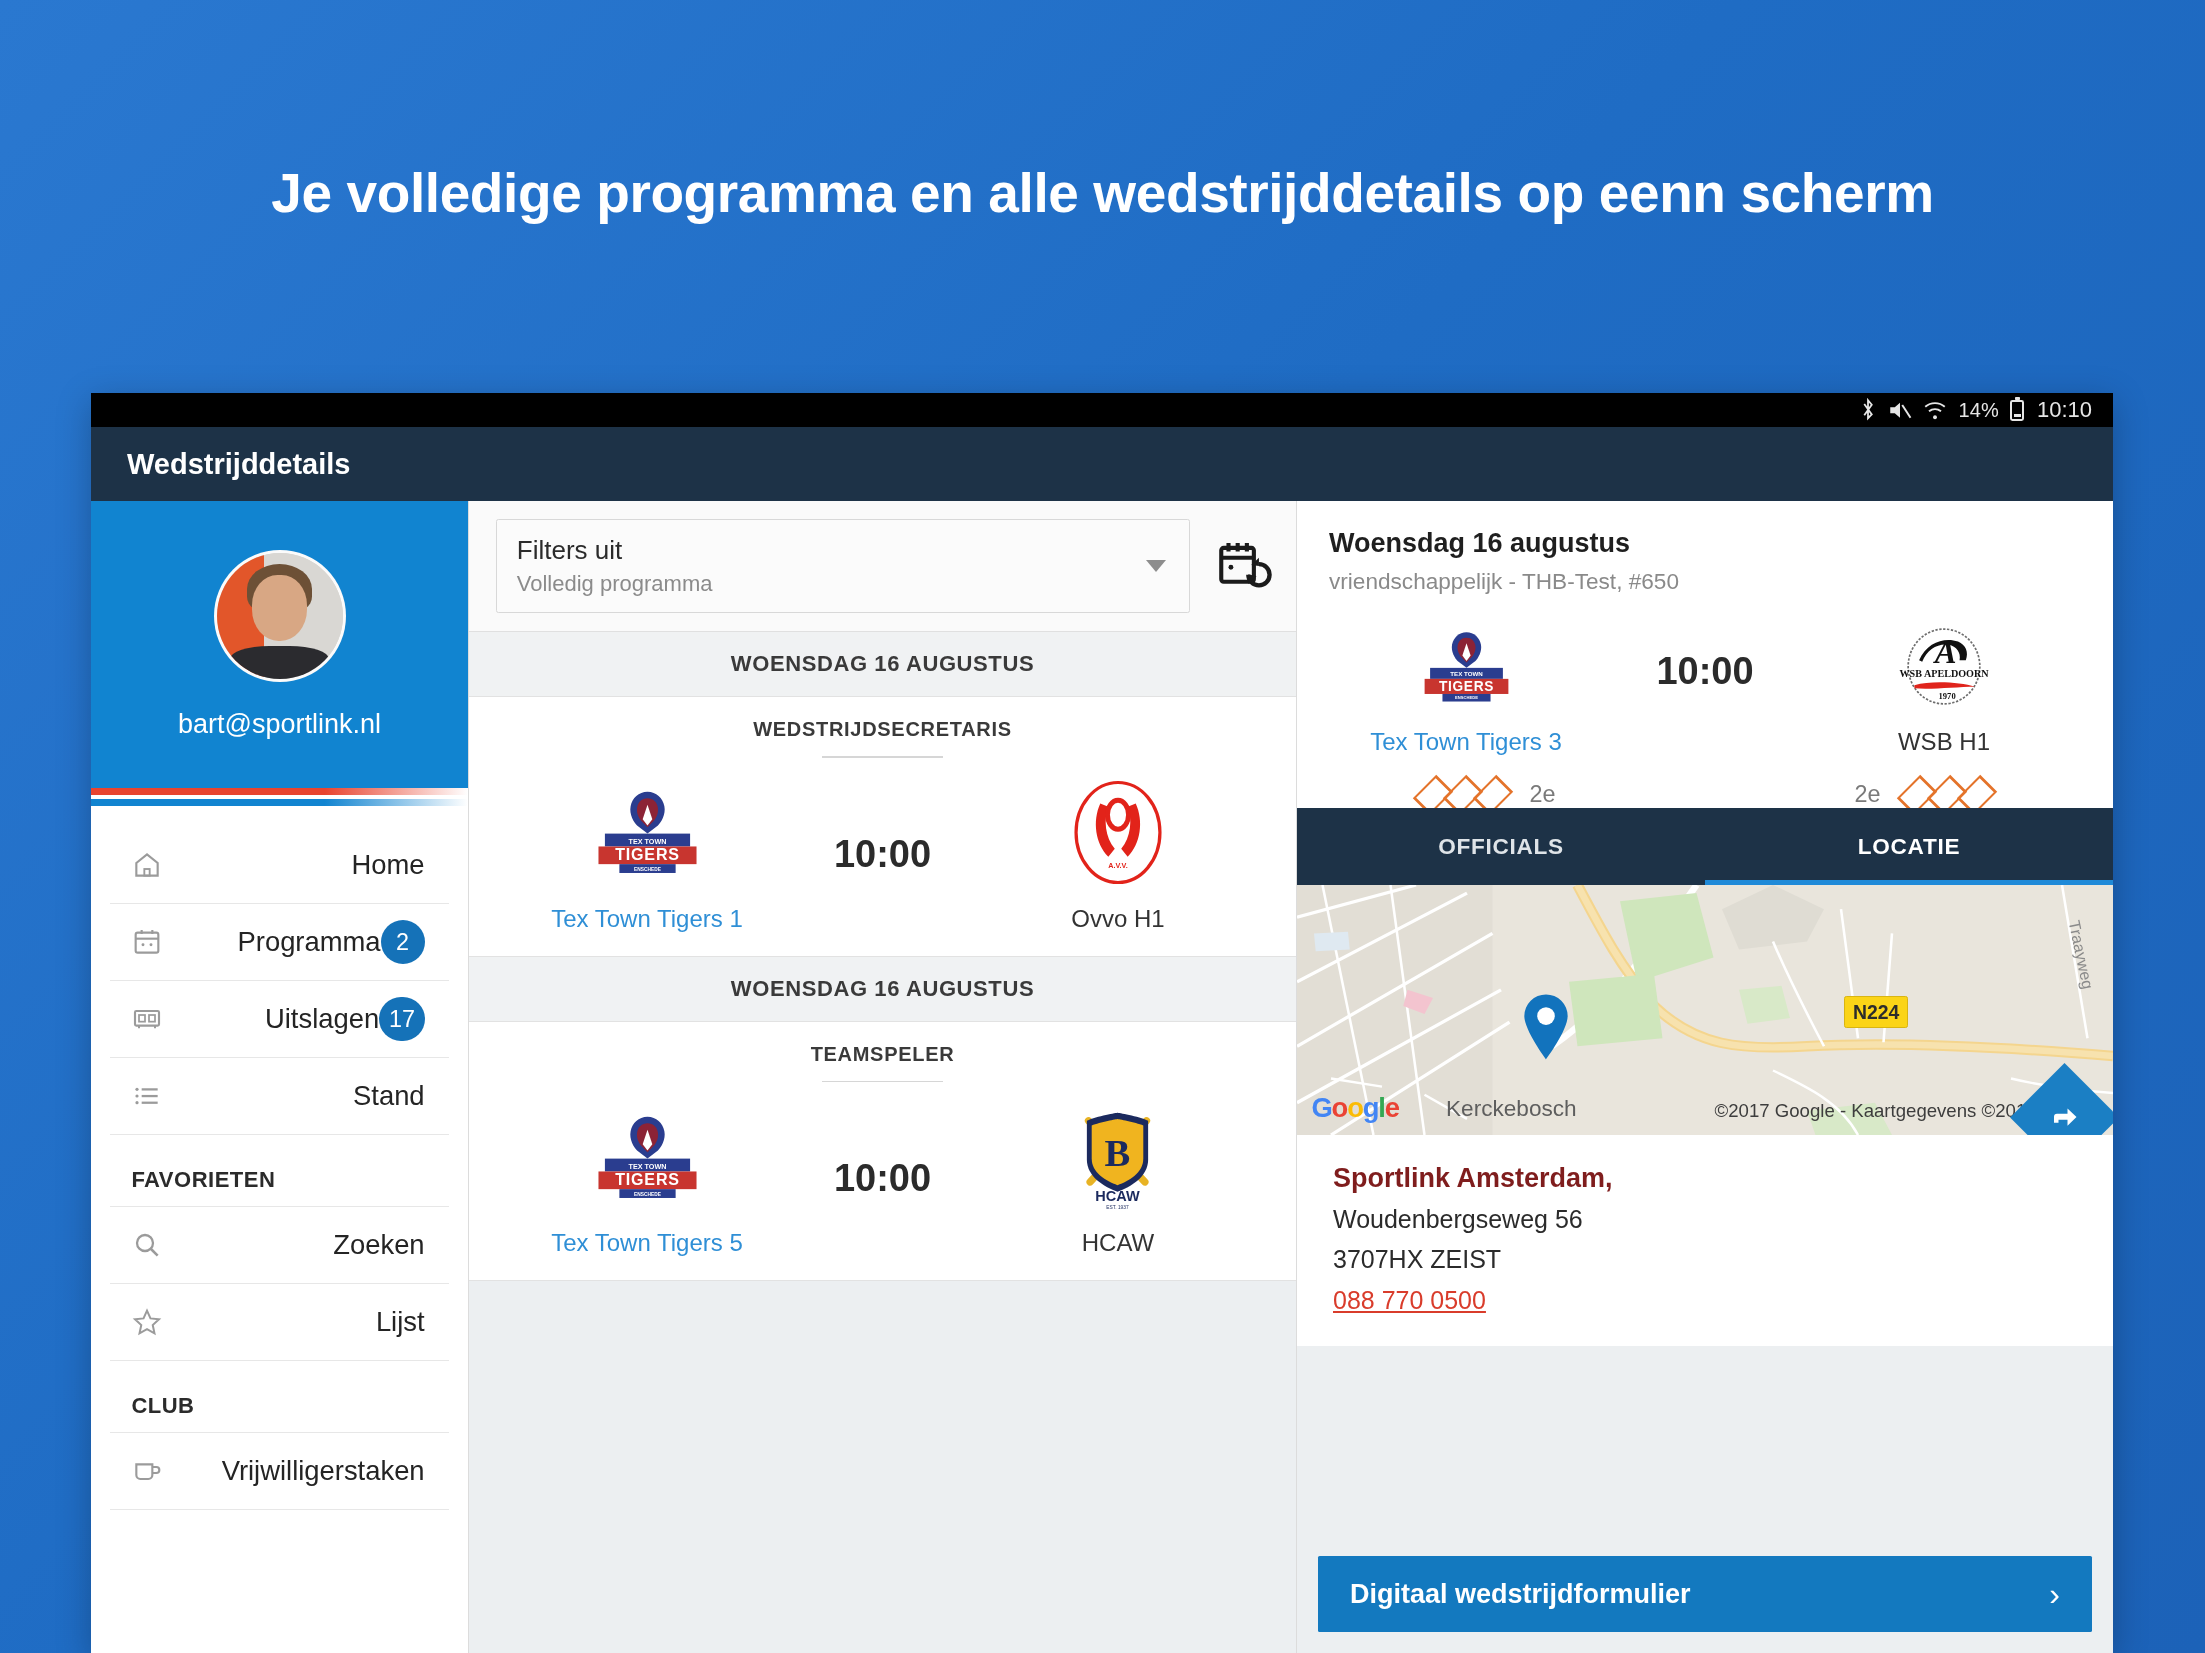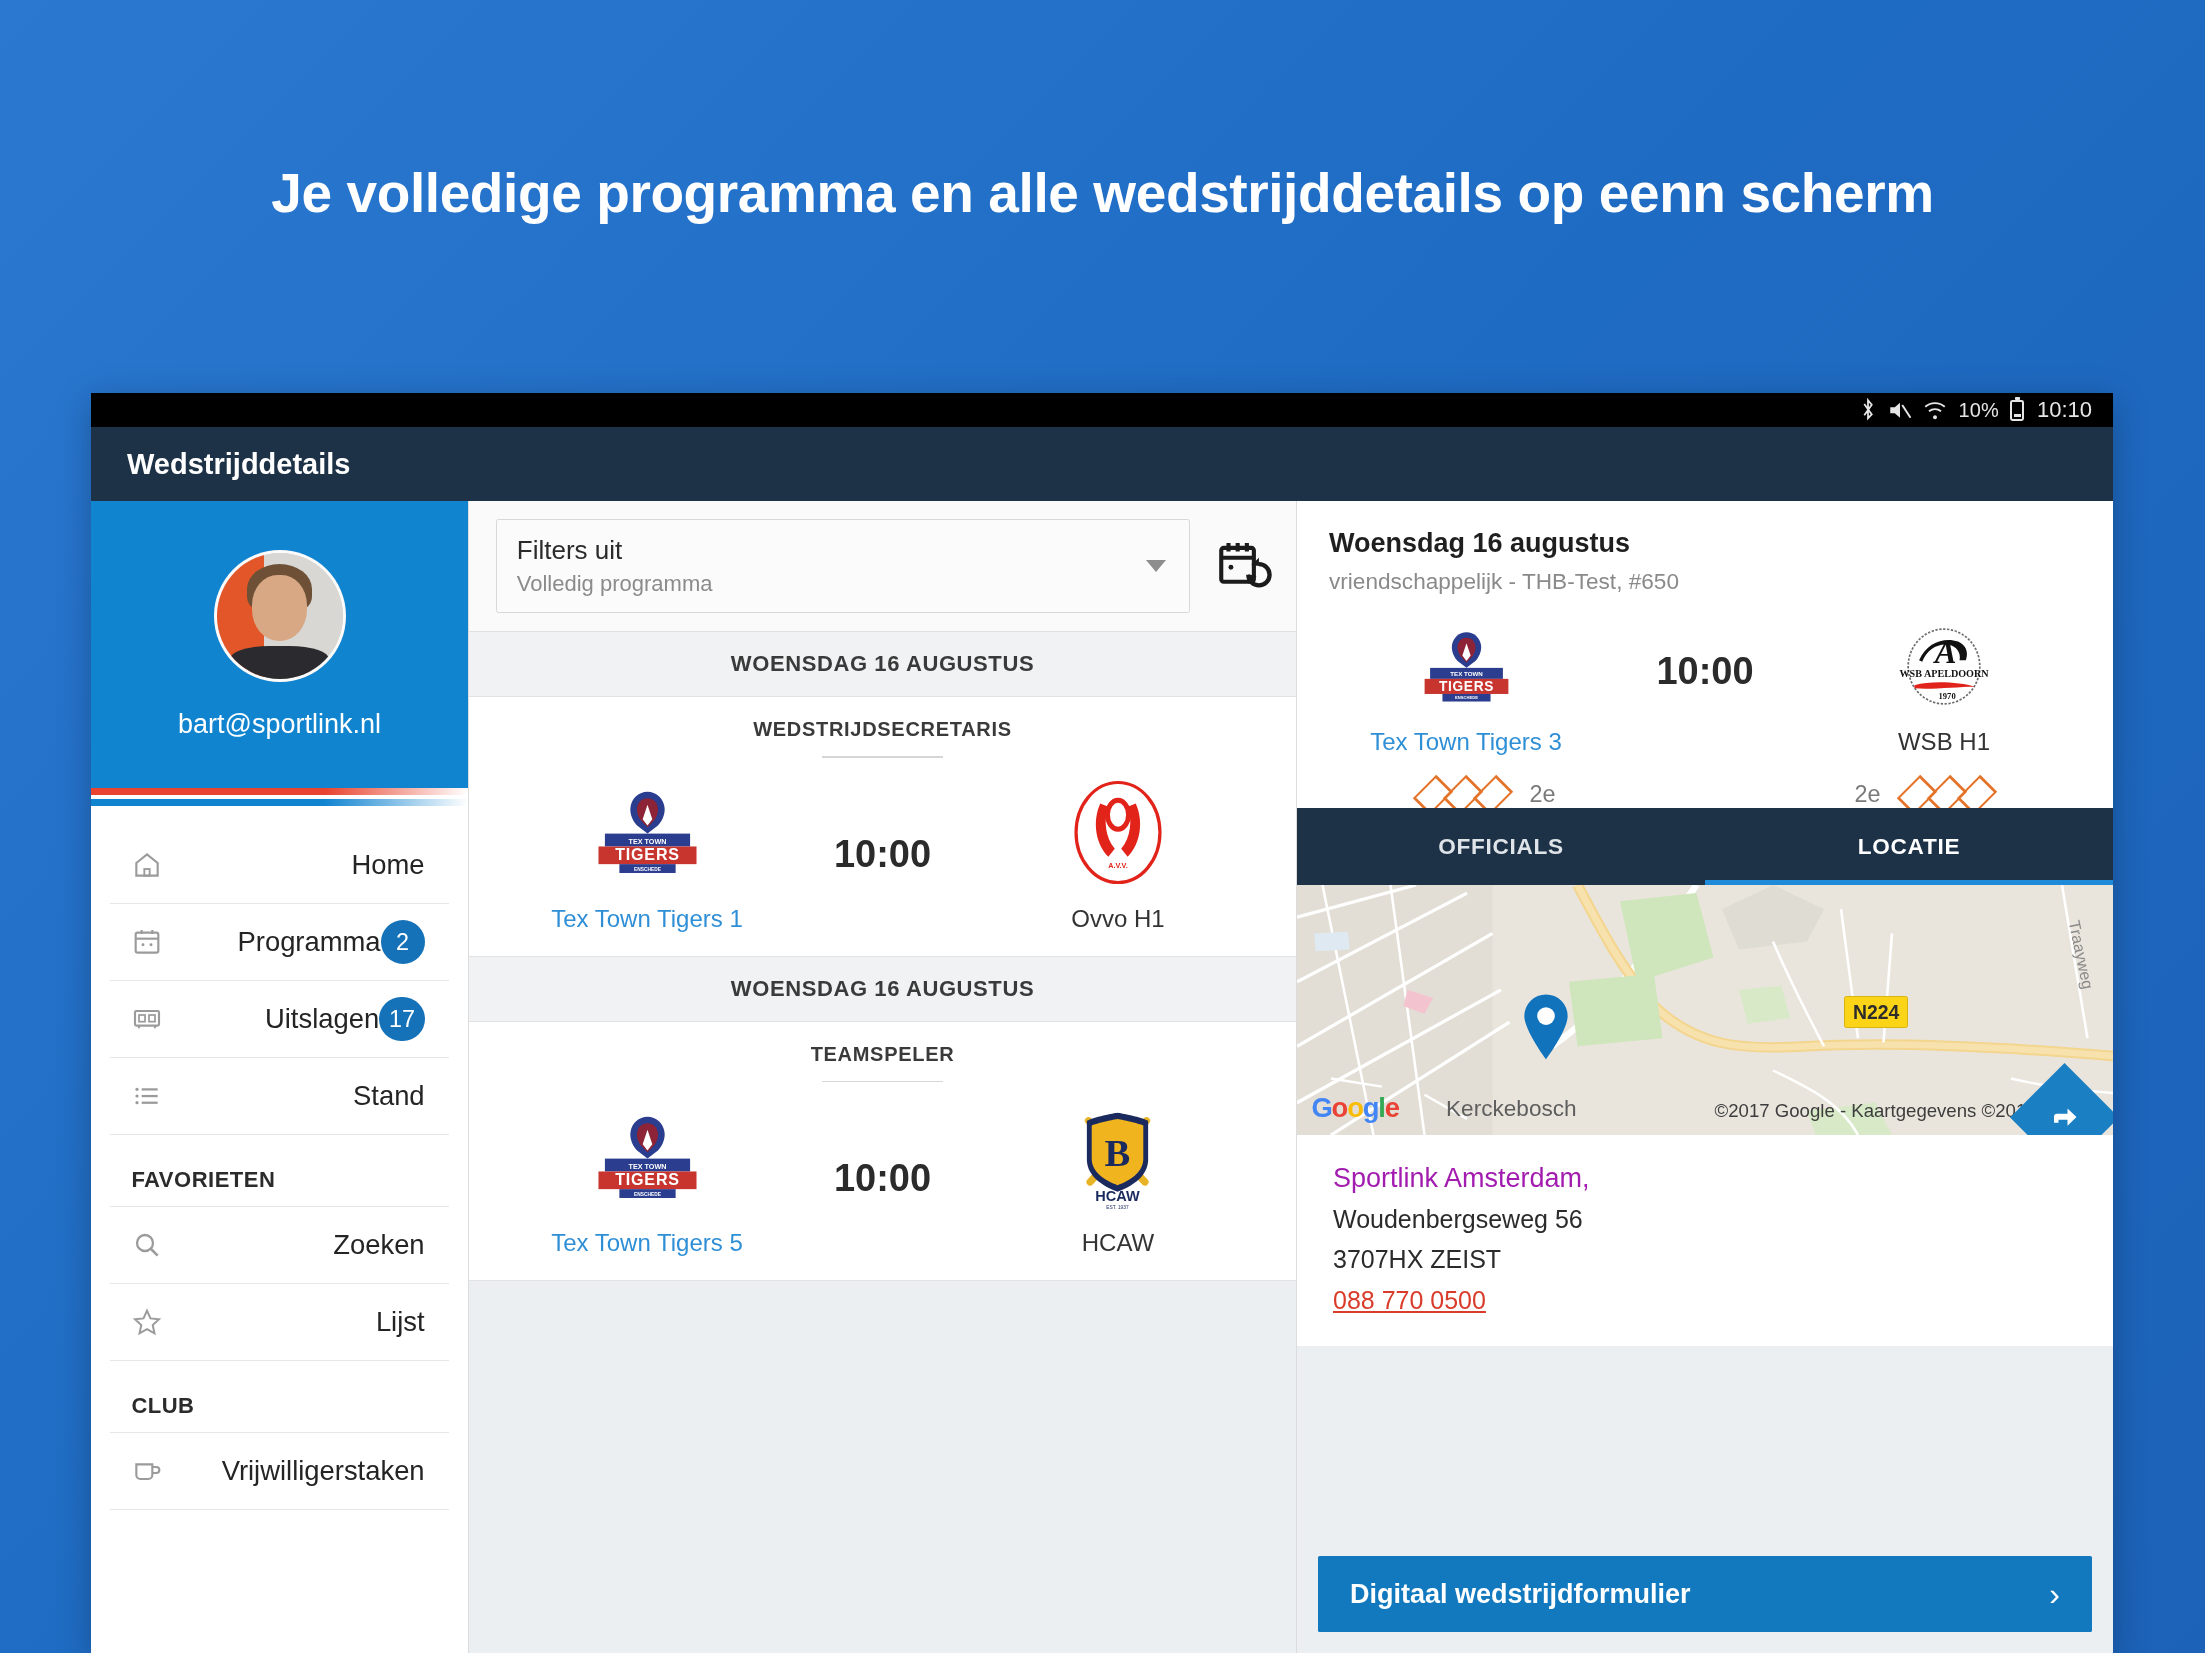--- a/index.html
+++ b/index.html
@@ -288,21 +288,21 @@
     position: absolute; right: 9.7px; bottom: -21px;
     width: 77px; height: 77px;
     background: #1b7fc4;
     transform: rotate(45deg);
     display: flex; align-items: center; justify-content: center;
     cursor: pointer;
   }
   .directions-fab svg { transform: rotate(-45deg); }
 
   .address-block { background: #fff; padding: 27.4px 36px 31px 36px; }
-  .addr-name { font-size: 27px; font-weight: normal; color: #a21caf; }
+  .addr-name { font-size: 27px; font-weight: bold; color: #7f1d1d; }
   .addr-line { font-size: 25px; color: #2b2b2b; margin-top: 11.3px; }
   .addr-phone {
     font-size: 25px; color: #d93c2b; margin-top: 11.3px;
     text-decoration: underline; display: inline-block; cursor: pointer;
   }
 
   .detail-spacer { flex: 1; }
   .cta-wrap { padding: 18px 21px 21px 21px; }
   .cta-button {
     background: #1379bf; color: #fff;
@@ -332,21 +332,21 @@
         <path d="M19 7 L30 24" stroke="#e6e6e6" stroke-width="2.6" fill="none"></path>
       </svg>
     </span>
     <span class="sb-ico">
       <svg width="24" height="21" viewBox="0 0 32 28">
         <path d="M3 9 A20 20 0 0 1 29 9" fill="none" stroke="#e6e6e6" stroke-width="2.6"></path>
         <path d="M8 15 A13 13 0 0 1 24 15" fill="none" stroke="#e6e6e6" stroke-width="2.6"></path>
         <circle cx="16" cy="23" r="2.6" fill="#e6e6e6"></circle>
       </svg>
     </span>
-    <span class="sb-pct">10%</span>
+    <span class="sb-pct">14%</span>
     <span class="batt"></span>
     <span class="sb-time">10:10</span>
   </div>
 
   <div class="appbar">
     <div class="appbar-title">Wedstrijddetails</div>
   </div>
 
   <div class="body-row">
 

